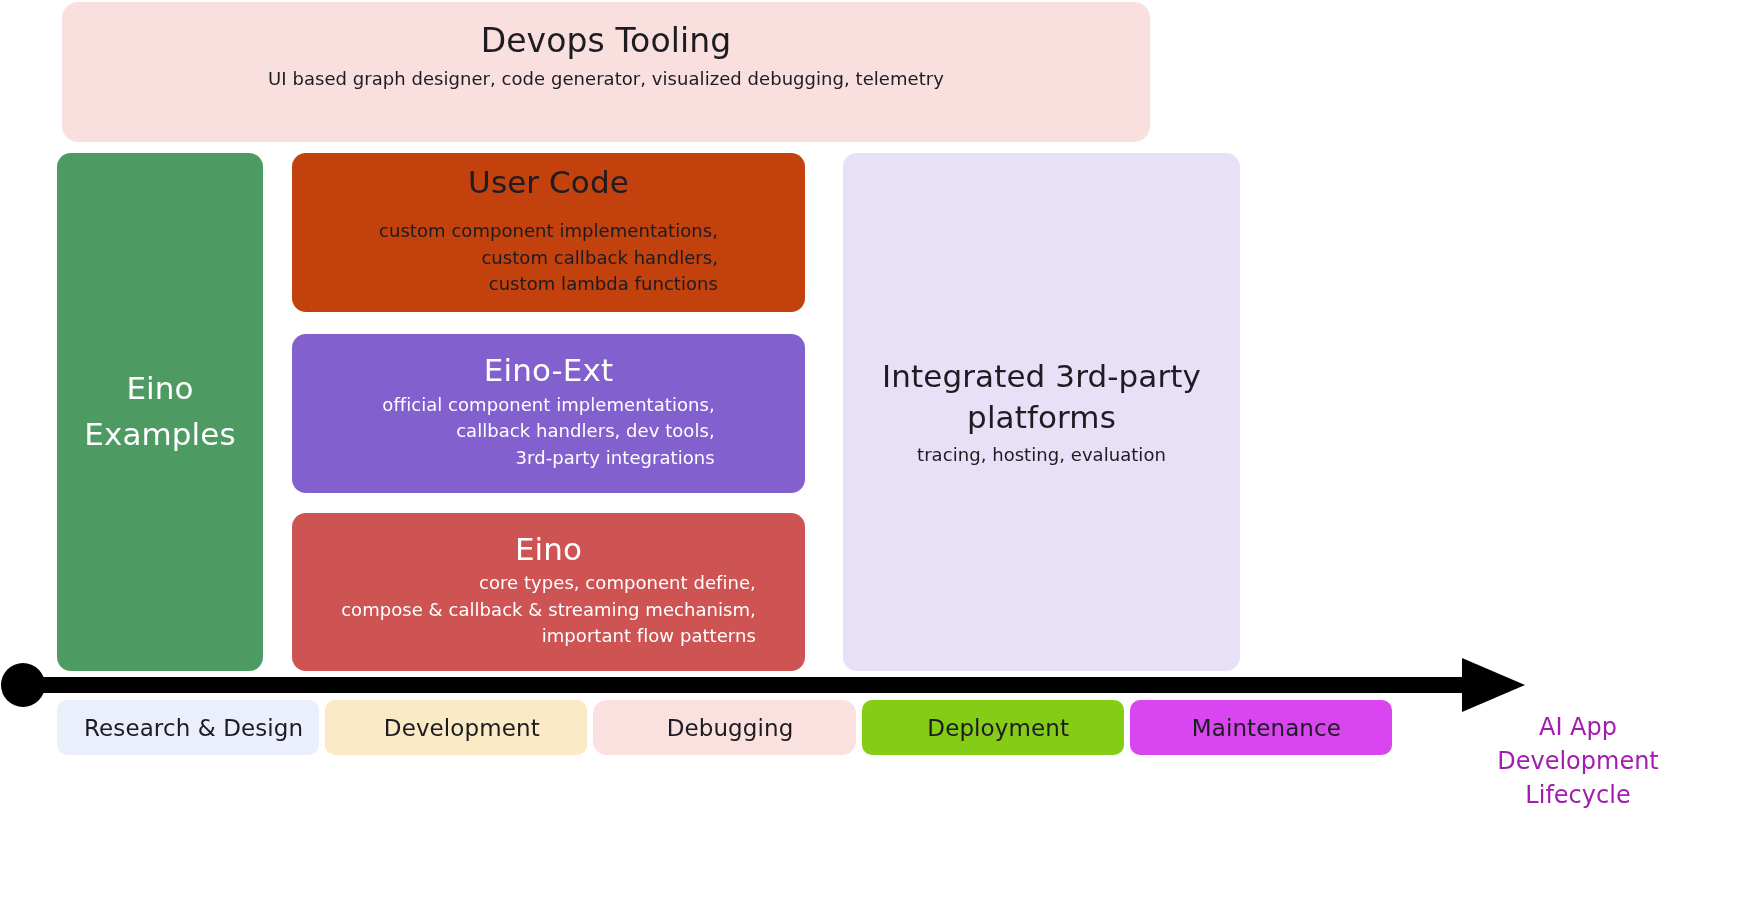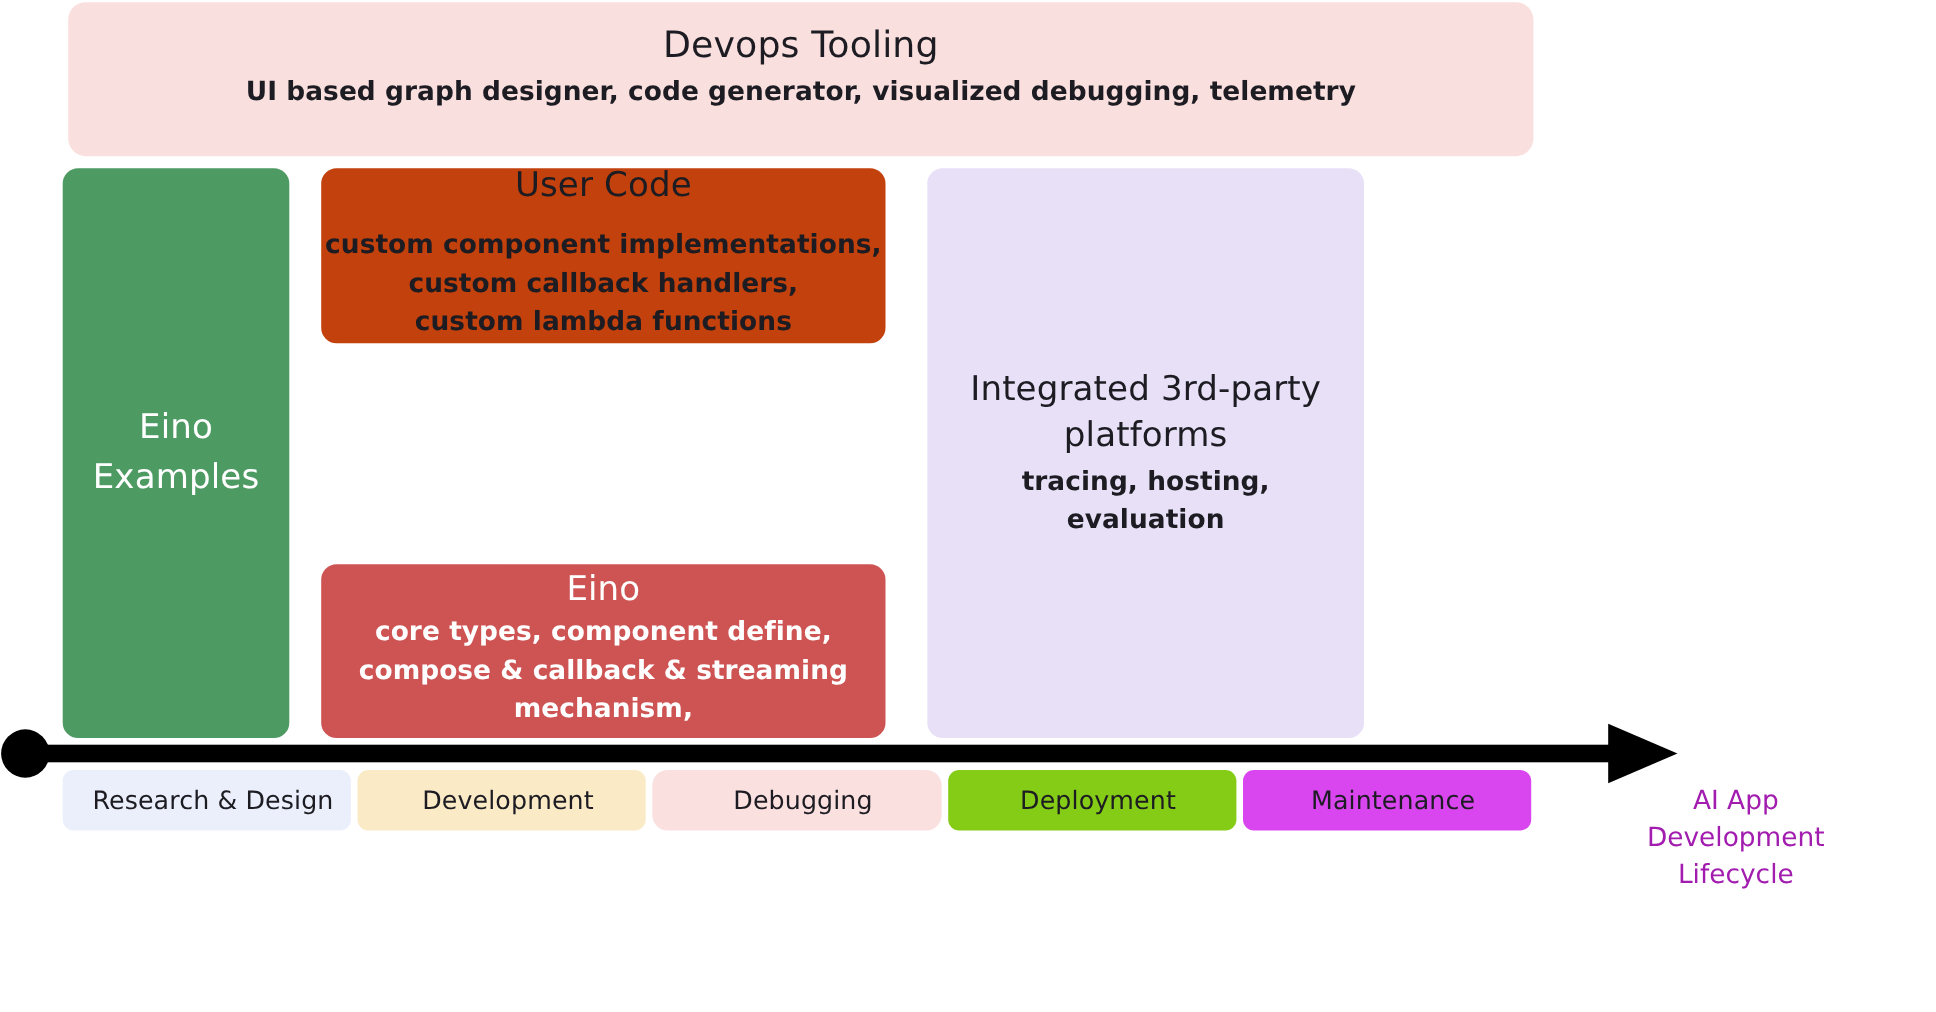--- a/index.html
+++ b/index.html
@@ -29,32 +29,33 @@
     text-align: center;
     border-radius: 14px;
   }
   .box .title {
     font-size: 31px;
     font-weight: 400;
     line-height: 1.18;
     letter-spacing: .1px;
   }
   .box .desc {
-    font-size: 24px;
-    font-weight: 700;
+    font-size: 18px;
+    font-weight: 400;
     line-height: 1.47;
     letter-spacing: .05px;
+    text-align: right;
   }
   .desc-line { display: block; }
 
   
   #devops-banner {
     left: 62px;
     top: 2px;
-    width: 1332px;
+    width: 1088px;
     height: 140px;
     background: #fadfdf;
     border-radius: 16px;
     padding-top: 20px;
     justify-content: flex-start;
   }
   #devops-banner .title { font-size: 33px; }
   #devops-banner .desc { margin-top: 5px; }
 
   
@@ -188,26 +189,35 @@
 
   <div class="box" id="user-code">
     <div class="title">User Code</div>
     <div class="desc">
       <span class="desc-line">custom component implementations,</span>
       <span class="desc-line">custom callback handlers,</span>
       <span class="desc-line">custom lambda functions</span>
     </div>
   </div>
 
+  <div class="box" id="eino-ext">
+    <div class="title">Eino-Ext</div>
+    <div class="desc">
+      <span class="desc-line">official component implementations,</span>
+      <span class="desc-line">callback handlers, dev tools,</span>
+      <span class="desc-line">3rd-party integrations</span>
+    </div>
+  </div>
 
   <div class="box" id="eino">
     <div class="title">Eino</div>
     <div class="desc">
       <span class="desc-line">core types, component define,</span>
       <span class="desc-line">compose &amp; callback &amp; streaming mechanism,</span>
+      <span class="desc-line">important flow patterns</span>
     </div>
   </div>
 
   <div class="box" id="third-party">
     <div class="title">
       <span>Integrated 3rd-party</span><br>
       <span>platforms</span>
     </div>
     <div class="desc">tracing, hosting, evaluation</div>
   </div>

